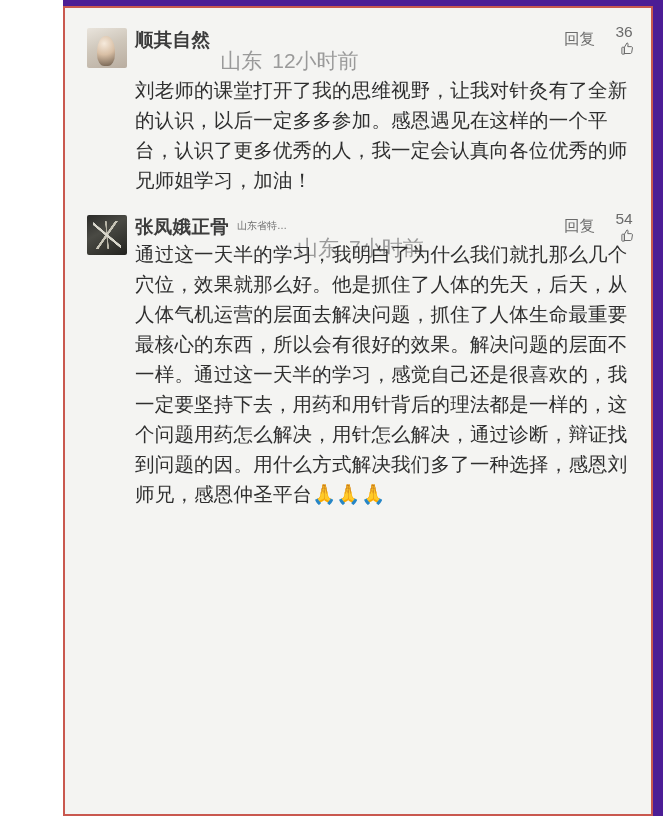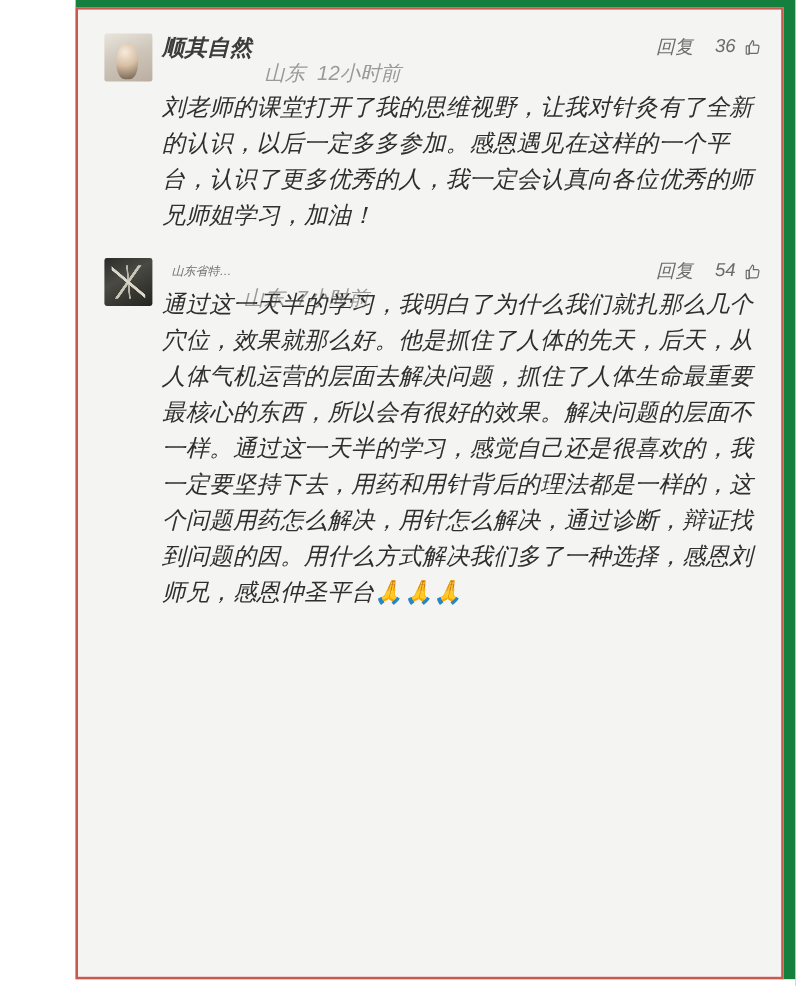--- a/index.html
+++ b/index.html
@@ -10,23 +10,22 @@
     width: 663px;
     height: 822px;
     background: #ffffff;
     font-family: "Liberation Sans", sans-serif;
     overflow: hidden;
   }
   .screen {
     position: relative;
     width: 663px;
     height: 822px;
-    background: #15803d;
+    background: #4c1d95;
     box-sizing: border-box;
-    font-style: italic;
   }
   .frame {
     position: absolute;
     left: 63px;
     top: 6px;
     width: 590px;
     height: 810px;
     border: 2px solid #c9584f;
     background: #f4f4f2;
     box-sizing: border-box;
@@ -109,39 +108,40 @@
     color: #3c3c3c;
     font-weight: 600;
     letter-spacing: 0.3px;
   }
   .ctag {
     font-size: 10px;
     color: #6f6f6f;
     margin-left: 8px;
   }
   .cregion {
-    font-size: 17px;
+    font-size: 21px;
     color: #9a9a9a;
     margin-left: 10px;
     margin-top: 44px;
   }
   .cspacer {
     flex: 1 1 auto;
   }
   .creply {
     font-size: 15.5px;
     color: #6b6b6b;
     margin-right: 18px;
     text-align: right;
   }
   .clikes {
     display: flex;
     align-items: center;
     font-size: 15.5px;
     color: #6b6b6b;
+    flex-direction: column;
   }
   .thumb {
     display: inline-block;
     margin-left: 7px;
     width: 15px;
     height: 15px;
     position: relative;
   }
   .thumb svg { display: block; }
   .ctext {
@@ -183,20 +183,21 @@
               </svg>
             </span>
           </span>
         </div>
         <div class="ctext">刘老师的课堂打开了我的思维视野，让我对针灸有了全新的认识，以后一定多多参加。感恩遇见在这样的一个平台，认识了更多优秀的人，我一定会认真向各位优秀的师兄师姐学习，加油！</div>
       </div>
 
       <div class="comment">
         <div class="avatar a2"></div>
         <div class="chead">
+          <span class="cname">张凤娥正骨</span>
           <span class="ctag">山东省特…</span>
           <span class="cregion">山东</span>
           <span class="cregion">7小时前</span>
           <span class="cspacer"></span>
           <span class="creply">回复</span>
           <span class="clikes">
             <span>54</span>
             <span class="thumb">
               <svg width="15" height="15" viewBox="0 0 24 24" fill="none" stroke="#6b6b6b" stroke-width="1.6">
                 <path d="M7 21V10l4.2-7c1.1.2 1.7 1 1.7 2.1L12.4 9H18c1.2 0 2.1 1 1.9 2.2l-1.2 7c-.2 1-1 1.8-2 1.8H7z"></path>

